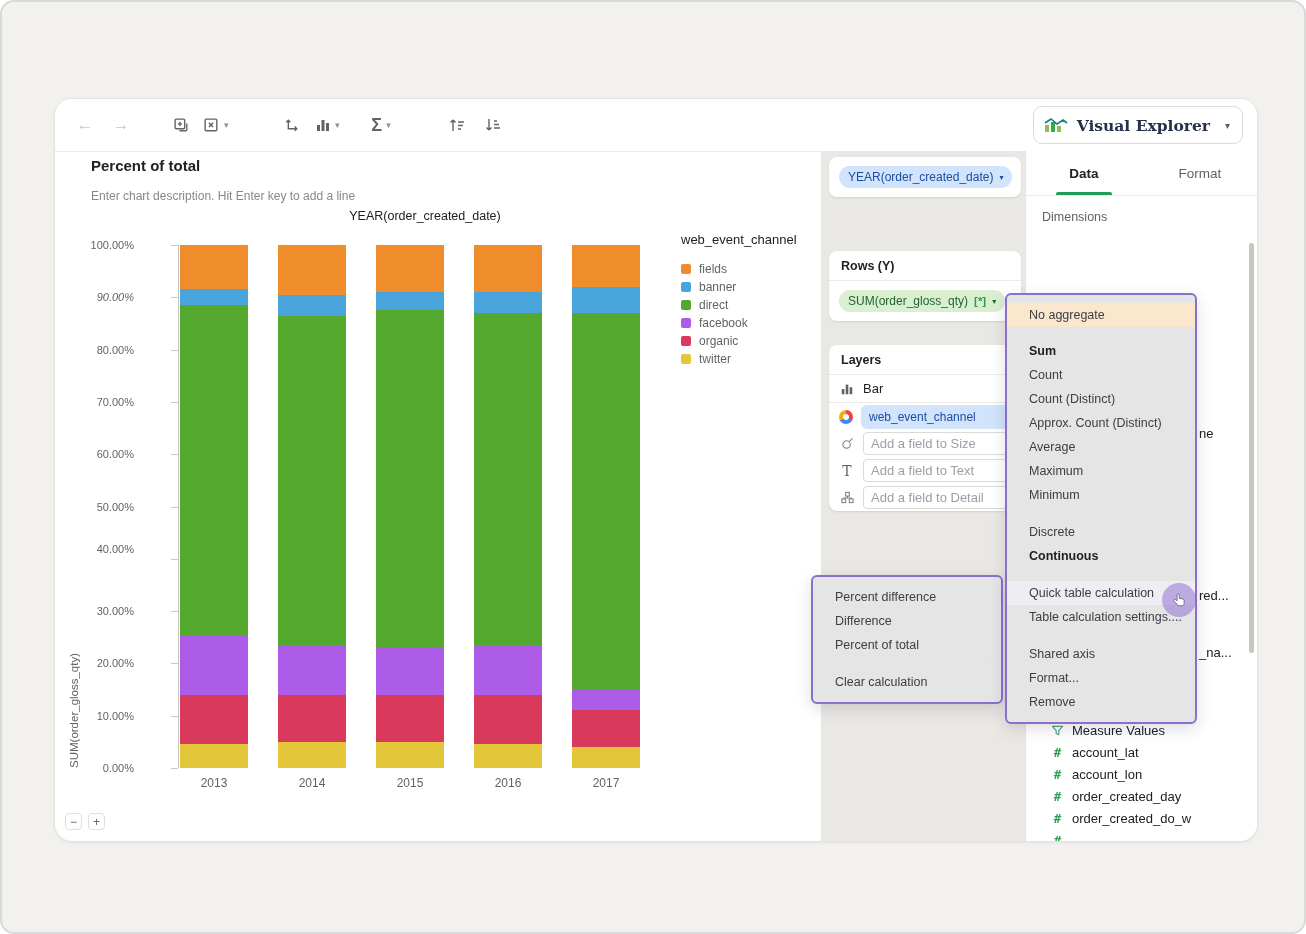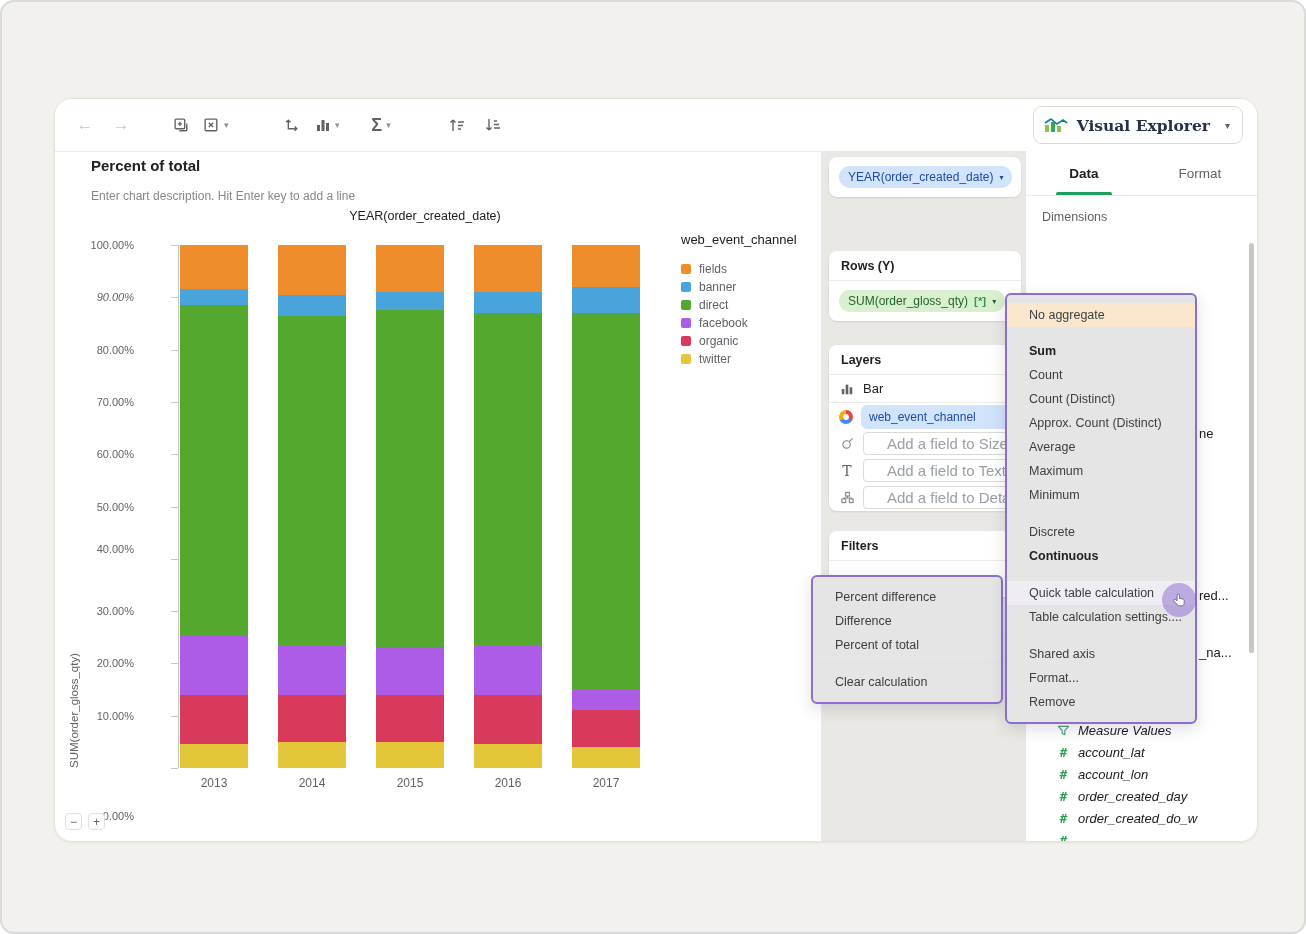--- a/index.html
+++ b/index.html
@@ -59,42 +59,42 @@
   .layer-row{display:flex;align-items:center;gap:8px;padding:0 10px;height:27px;}
   .row-bar{border-bottom:1px solid #eceae7;}
   .layer-label{font-size:13px;color:#202124;}
   .l-icon{width:16px;display:flex;align-items:center;justify-content:center;color:#5f6368;flex:none;}
   .donut{width:14px;height:14px;border-radius:50%;position:relative;flex:none;
          background:conic-gradient(#e8453c 0 120deg,#4285f4 120deg 240deg,#f9ab00 240deg 360deg);}
   .donut:after{content:"";position:absolute;left:4px;top:4px;width:6px;height:6px;border-radius:50%;background:#fff;}
   .t-icon{font-family:"DejaVu Serif",serif;font-size:14px;color:#5f6368;}
   .field-chip{flex:1;background:#d2e3fc;color:#1b4da3;font-size:12px;height:24px;border-radius:6px;
               display:flex;align-items:center;padding:0 8px;cursor:pointer;white-space:nowrap;overflow:hidden;}
-  .field-slot{flex:1;border:1px solid #dcdad6;border-radius:4px;height:21px;font-size:15px;color:#9aa0a6;
-              display:flex;align-items:center;padding:0 23px;white-space:nowrap;overflow:hidden;}
+  .field-slot{flex:1;border:1px solid #dcdad6;border-radius:4px;height:21px;font-size:13px;color:#9aa0a6;
+              display:flex;align-items:center;padding:0 7px;white-space:nowrap;overflow:hidden;}
   .filters-hint{font-size:12.5px;color:#9aa0a6;}
   
   .fields-panel{position:absolute;left:970px;top:52px;width:232px;height:690px;background:#fff;
                 border-left:1px solid #e7e5e1;}
   .tabs{display:flex;height:44px;border-bottom:1px solid #eceae7;}
   .tab{flex:1;display:flex;align-items:center;justify-content:center;font-size:13.5px;color:#5f6368;
        position:relative;cursor:pointer;}
   .tab.active{color:#202124;font-weight:600;}
   .tab-underline{position:absolute;bottom:0;left:50%;transform:translateX(-50%);width:56px;height:3px;
                  background:#1e9e5a;border-radius:2px 2px 0 0;}
   .fields-row{height:36px;display:flex;align-items:center;justify-content:space-between;padding:0 16px;
               border-bottom:1px solid #eceae7;}
   .fields-label{font-size:11px;letter-spacing:.9px;color:#5f6368;font-weight:600;}
   .fx{font-family:"DejaVu Serif",serif;font-style:italic;font-size:13.5px;color:#1f9d61;cursor:pointer;}
   .dim-label{margin:14px 16px 20px;font-size:12.5px;color:#5f6368;}
   .field-row{display:flex;align-items:center;gap:7px;height:22px;padding:0 16px;cursor:pointer;}
   .f-icon{width:15px;display:flex;align-items:center;justify-content:center;flex:none;}
   .num-icon{color:#2e9e52;font-weight:700;font-size:12.5px;font-family:"DejaVu Sans Mono",monospace;}
   .field-label{font-size:13px;color:#202124;white-space:nowrap;}
-  .measures-list{position:absolute;left:14px;top:568px;width:100%;font-style:italic;}
+  .measures-list{position:absolute;left:8px;top:568px;width:100%;}
   .scroll-thumb{position:absolute;right:4px;top:92px;width:5px;height:410px;background:#c8c6c3;border-radius:3px;}
   .fragments .fragment{position:absolute;font-size:13px;color:#202124;transform:translateY(-50%);white-space:nowrap;}
   .fragment-0{left:1144px;top:334px;}
   .fragment-1{left:1144px;top:496px;}
   .fragment-2{left:1144px;top:553px;}
   
   .menu{position:absolute;background:#e5e5e5;border:2px solid #8a70cc;border-radius:6px;
         box-shadow:0 5px 16px rgba(40,30,80,.15);padding:8px 0;box-sizing:border-box;}
   .menu-calc{left:756px;top:476px;width:192px;z-index:25;}
   .menu-agg{left:950px;top:194px;width:192px;z-index:30;}
@@ -192,21 +192,21 @@
         <span class="tick-label" style="top: 261.5px;">50.00%</span>
         <span class="tick-mark" style="top: 261.5px;"></span>
         <span class="tick-label" style="top: 304px;">40.00%</span>
         <span class="tick-mark" style="top: 313.8px;"></span>
         <span class="tick-label" style="top: 366.1px;">30.00%</span>
         <span class="tick-mark" style="top: 366.1px;"></span>
         <span class="tick-label" style="top: 418.4px;">20.00%</span>
         <span class="tick-mark" style="top: 418.4px;"></span>
         <span class="tick-label" style="top: 470.7px;">10.00%</span>
         <span class="tick-mark" style="top: 470.7px;"></span>
-        <span class="tick-label" style="top: 523px; margin-top: 48px;">0.00%</span>
+        <span class="tick-label" style="top: 523px;">0.00%</span>
         <span class="tick-mark" style="top: 523px;"></span>
       </div>
     <div class="axis-line"></div>
     <div class="plot">
         <div class="bar" style="left: 1px;">
           <div class="seg" style="bottom: 0px; height: 23.535px; background: rgb(227, 198, 58);"></div>
           <div class="seg" style="bottom: 23.535px; height: 49.685px; background: rgb(217, 58, 91);"></div>
           <div class="seg" style="bottom: 73.22px; height: 60.145px; background: rgb(173, 92, 232);"></div>
           <div class="seg" style="bottom: 133.365px; height: 329.49px; background: rgb(84, 168, 45);"></div>
           <div class="seg" style="bottom: 462.855px; height: 15.69px; background: rgb(73, 164, 219);"></div>
@@ -343,26 +343,20 @@
               <rect x="5" y="1.5" width="4" height="4"></rect>
               <rect x="1" y="8.5" width="4" height="4"></rect>
               <rect x="9" y="8.5" width="4" height="4"></rect>
               <path d="M7 5.5v2M3 8.5v-1h8v1"></path>
             </svg>
         </span>
         <span class="field-slot">Add a field to Detail</span>
       </div>
     </div>
 
-    <div class="card card-filters">
-      <div class="card-header">Filters</div>
-      <div class="card-body">
-        <span class="filters-hint">Add fields here...</span>
-      </div>
-    </div>
 
     <div class="fields-panel">
       <div class="tabs">
           <div class="tab active">Data<span class="tab-underline"></span></div>
           <div class="tab">Format</div>
         </div>
       <div class="dim-label">Dimensions</div>
       <div class="measures-list">
           <div class="field-row">
             <span class="f-icon">

